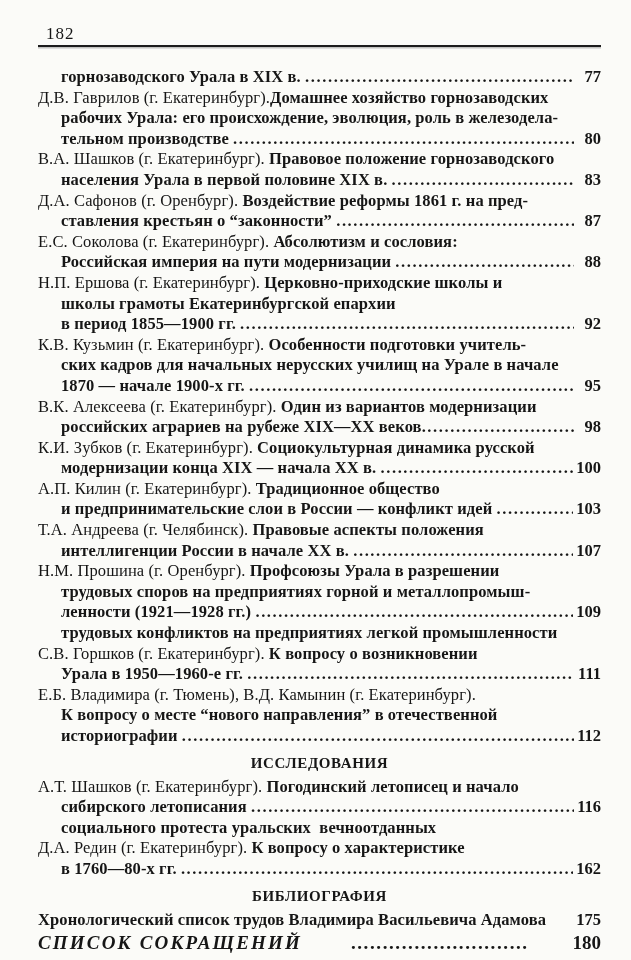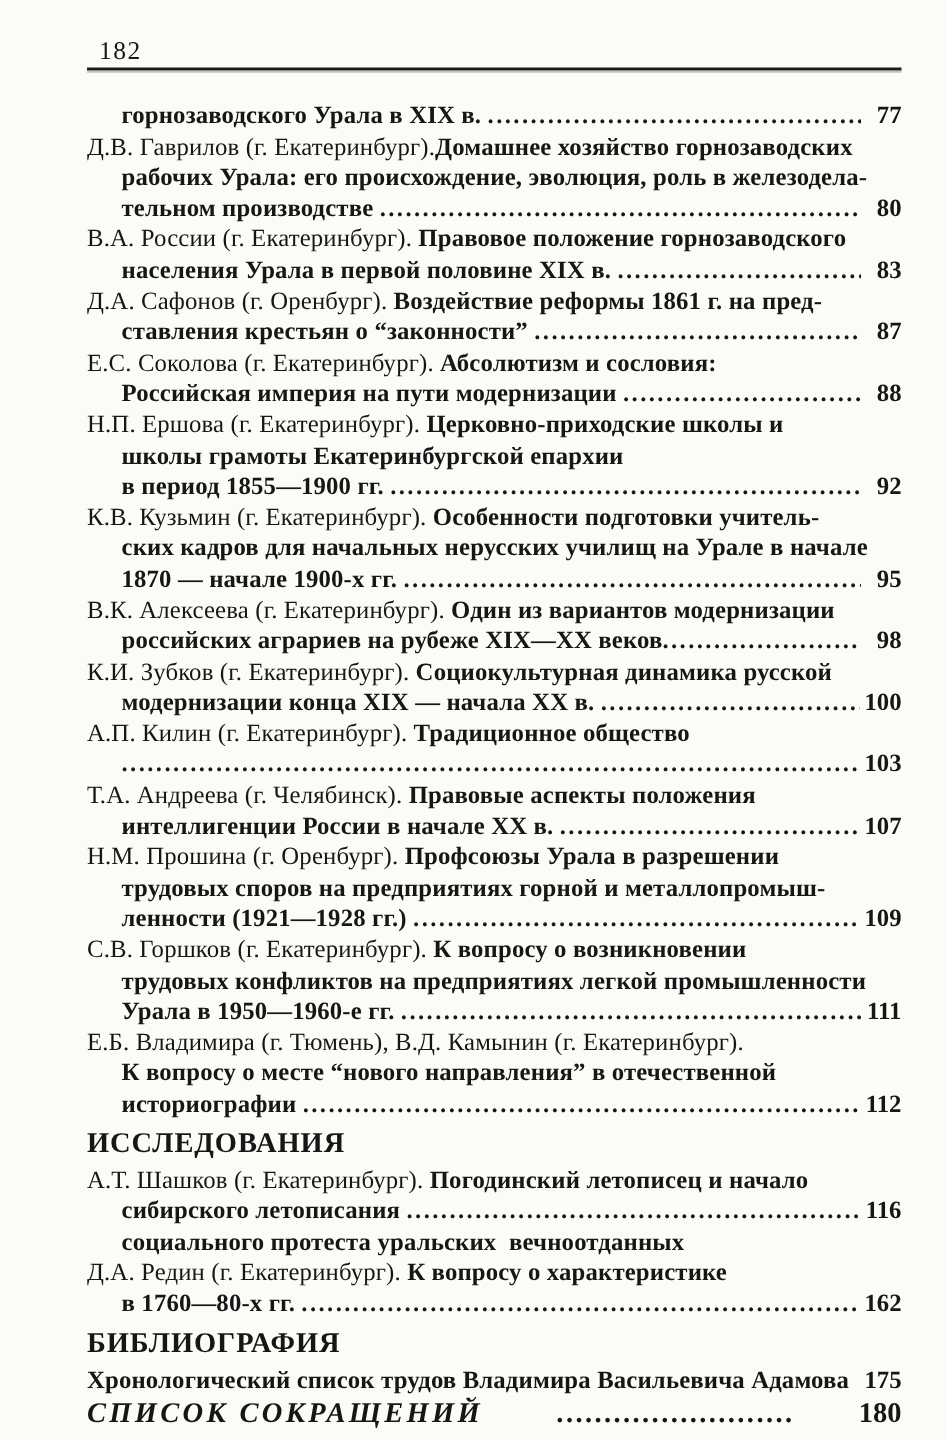--- a/index.html
+++ b/index.html
@@ -6,21 +6,21 @@
   body {
     width: 631px; height: 960px;
     background: #fbfbf8;
     color: #161616;
     font-family: "Liberation Serif", "DejaVu Serif", serif;
     overflow: hidden;
   }
   .page {
     box-sizing: border-box;
     width: 631px; height: 960px;
-    padding: 24px 30px 0 58px;
+    padding: 24px 30px 0 38px;
   }
   
   .folio {
     font-size: 17px;
     font-weight: 400;
     letter-spacing: 1px;
     padding-left: 8px;
     line-height: 20px;
   }
   .rule {
@@ -52,23 +52,23 @@
     letter-spacing: 1.6px;
     min-width: 6px;
   }
   .pg {
     font-weight: 700;
     text-align: right;
     min-width: 24px;
     padding-left: 3px;
   }
   .heading {
-    text-align: left;
+    text-align: center;
     font-weight: 700;
-    font-size: 19px;
+    font-size: 15px;
     letter-spacing: .6px;
     line-height: 22px;
     margin: 5px 0 3px 0;
   }
   .line.large {
     font-size: 19px;
     line-height: 26px;
     gap: 42px;
   }
   .line.large .txt { letter-spacing: 2.2px; }
@@ -93,21 +93,21 @@
       </div>
       <div class="line ind1">
         <span class="txt"><span class="s-b">рабочих Урала: его происхождение, эволюция, роль в железодела-</span></span>
       </div>
       <div class="line ind1">
         <span class="txt"><span class="s-b">тельном производстве </span></span>
         <span class="leader">................................................................................................................................................................</span>
         <span class="pg">80</span>
       </div>
       <div class="line ind0">
-        <span class="txt"><span class="s-r">В.А. России </span><span class="s-i">(г. Екатеринбург)</span><span class="s-r">. </span><span class="s-b">Правовое положение горнозаводского</span></span>
+        <span class="txt"><span class="s-r">В.А. Шашков </span><span class="s-i">(г. Екатеринбург)</span><span class="s-r">. </span><span class="s-b">Правовое положение горнозаводского</span></span>
       </div>
       <div class="line ind1">
         <span class="txt"><span class="s-b">населения Урала в первой половине XIX в. </span></span>
         <span class="leader">................................................................................................................................................................</span>
         <span class="pg">83</span>
       </div>
       <div class="line ind0">
         <span class="txt"><span class="s-r">Д.А. Сафонов </span><span class="s-i">(г. Оренбург)</span><span class="s-r">. </span><span class="s-b">Воздействие реформы 1861 г. на пред-</span></span>
       </div>
       <div class="line ind1">
@@ -158,20 +158,21 @@
       </div>
       <div class="line ind1">
         <span class="txt"><span class="s-b">модернизации конца XIX — начала XX в. </span></span>
         <span class="leader">................................................................................................................................................................</span>
         <span class="pg">100</span>
       </div>
       <div class="line ind0">
         <span class="txt"><span class="s-r">А.П. Килин </span><span class="s-i">(г. Екатеринбург)</span><span class="s-r">. </span><span class="s-b">Традиционное общество</span></span>
       </div>
       <div class="line ind1">
+        <span class="txt"><span class="s-b">и предпринимательские слои в России — конфликт идей </span></span>
         <span class="leader">................................................................................................................................................................</span>
         <span class="pg">103</span>
       </div>
       <div class="line ind0">
         <span class="txt"><span class="s-r">Т.А. Андреева </span><span class="s-i">(г. Челябинск)</span><span class="s-r">. </span><span class="s-b">Правовые аспекты положения</span></span>
       </div>
       <div class="line ind1">
         <span class="txt"><span class="s-b">интеллигенции России в начале XX в. </span></span>
         <span class="leader">................................................................................................................................................................</span>
         <span class="pg">107</span>
@@ -180,25 +181,25 @@
         <span class="txt"><span class="s-r">Н.М. Прошина </span><span class="s-i">(г. Оренбург)</span><span class="s-r">. </span><span class="s-b">Профсоюзы Урала в разрешении</span></span>
       </div>
       <div class="line ind1">
         <span class="txt"><span class="s-b">трудовых споров на предприятиях горной и металлопромыш-</span></span>
       </div>
       <div class="line ind1">
         <span class="txt"><span class="s-b">ленности (1921—1928 гг.) </span></span>
         <span class="leader">................................................................................................................................................................</span>
         <span class="pg">109</span>
       </div>
+      <div class="line ind1">
+        <span class="txt"><span class="s-b">трудовых конфликтов на предприятиях легкой промышленности</span></span>
+      </div>
       <div class="line ind0">
         <span class="txt"><span class="s-r">С.В. Горшков </span><span class="s-i">(г. Екатеринбург)</span><span class="s-r">. </span><span class="s-b">К вопросу о возникновении</span></span>
-      </div>
-      <div class="line ind1">
-        <span class="txt"><span class="s-b">трудовых конфликтов на предприятиях легкой промышленности</span></span>
       </div>
       <div class="line ind1">
         <span class="txt"><span class="s-b">Урала в 1950—1960-е гг. </span></span>
         <span class="leader">................................................................................................................................................................</span>
         <span class="pg">111</span>
       </div>
       <div class="line ind0">
         <span class="txt"><span class="s-r">Е.Б. Владимира </span><span class="s-i">(г. Тюмень)</span><span class="s-r">, В.Д. Камынин </span><span class="s-i">(г. Екатеринбург)</span><span class="s-r">.</span></span>
       </div>
       <div class="line ind1">

